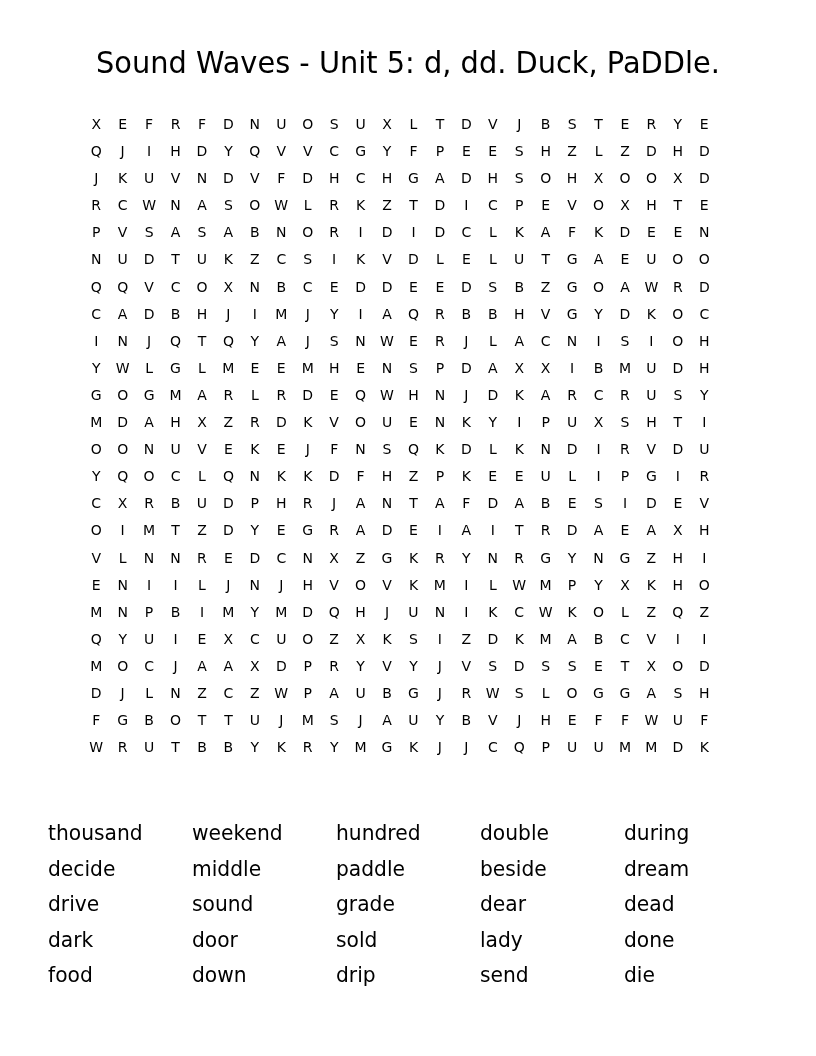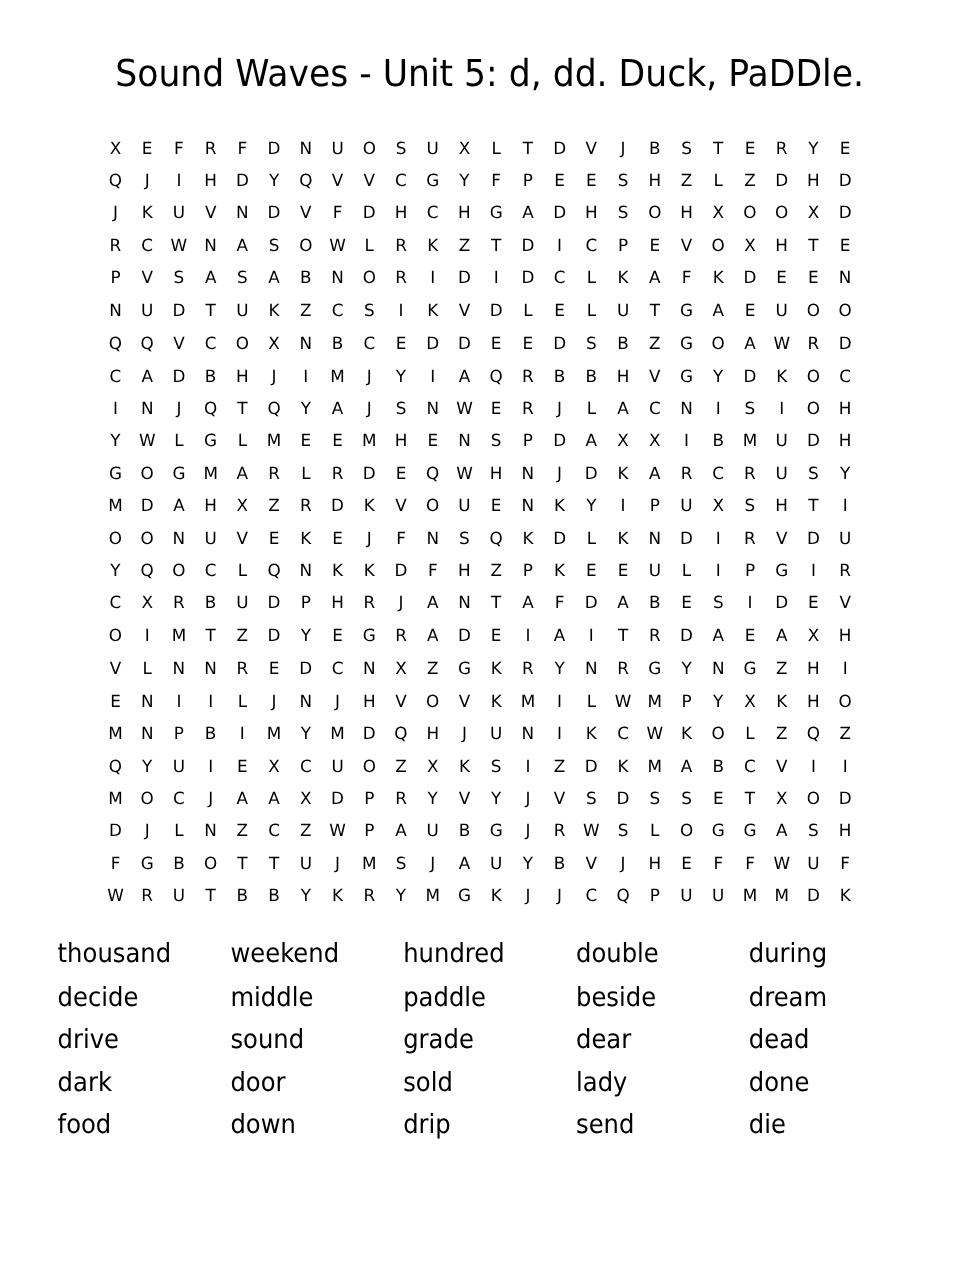--- a/index.html
+++ b/index.html
@@ -1,21 +1,21 @@
 <!DOCTYPE html>
 <html><head>
   <meta charset="utf-8">
   <style>
     html, body { margin: 0; padding: 0; background: #ffffff; }
     body { width: 816px; height: 1056px; position: relative; font-family: "DejaVu Sans", sans-serif; color: #000; overflow: hidden; }
     .title { position: absolute; left: 0; top: 44px; width: 816px; text-align: center; font-size: 31px; font-family: "DejaVu Sans", sans-serif; letter-spacing: 0px; transform: scaleX(0.93); transform-origin: center; }
     .grid { position: absolute; left: 83px; top: 111px; }
     .row { display: flex; height: 27.1px; }
     .cell { width: 26.45px; height: 27.1px; line-height: 27.1px; text-align: center; font-size: 14px; font-family: "DejaVu Sans", sans-serif; }
-    .words { position: absolute; left: 48px; top: 781px; display: grid; grid-template-columns: 144px 144px 144px 144px 144px; grid-auto-rows: 35.5px; }
+    .words { position: absolute; left: 48px; top: 818px; display: grid; grid-template-columns: 144px 144px 144px 144px 144px; grid-auto-rows: 35.5px; }
     .word { font-size: 22px; line-height: 30px; font-family: "DejaVu Sans", sans-serif; transform: scaleX(0.92); transform-origin: left; white-space: nowrap; }
   </style>
 </head>
 <body>
 
 <div class="title">Sound Waves - Unit 5: d, dd. Duck, PaDDle.</div>
 
 <div class="grid" id="grid">
     <div class="row">
       <div class="cell">X</div>

